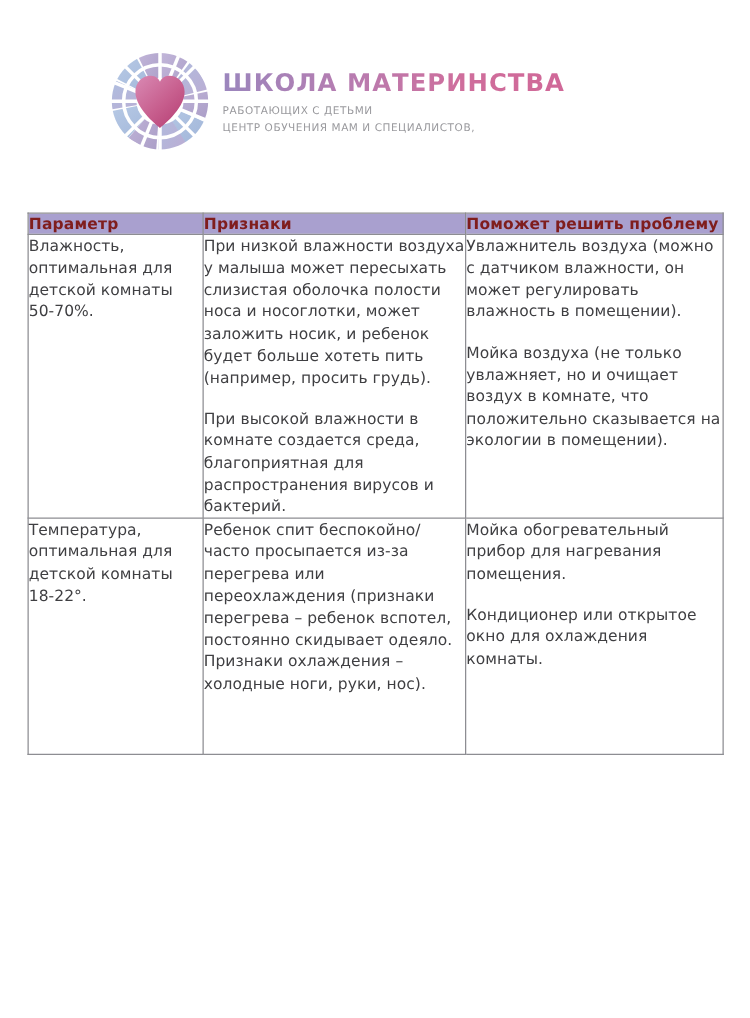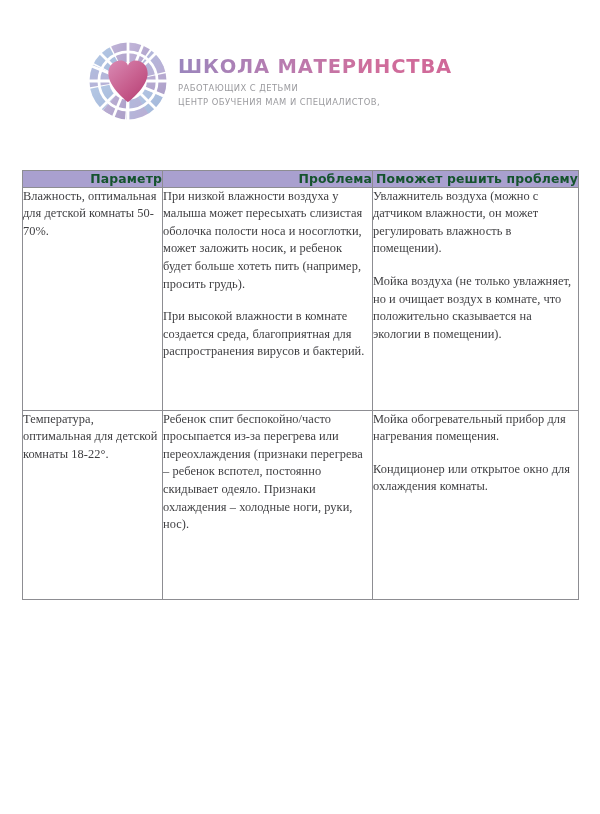--- a/index.html
+++ b/index.html
@@ -74,39 +74,38 @@
     table-layout: fixed;
   }
   table.info-table th,
   table.info-table td {
     border: 1px solid #8d8d92;
     vertical-align: top;
     padding: 0;
   }
   thead th {
     background: #a9a0cf;
-    color: #14532d;
+    color: #7f1d1d;
     font-size: 12.4px;
     font-weight: bold;
-    text-align: right;
+    text-align: left;
     padding: 6px 6px 7px 6px;
     line-height: 1.25;
     letter-spacing: 0.15px;
   }
   .col-1 { width: 140px; }
   .col-2 { width: 210px; }
   .col-3 { width: 206px; }
 
   tbody td {
     font-size: 12.4px;
     line-height: 1.42;
     color: #3f3f42;
     padding: 7px 8px 8px 9px;
     letter-spacing: 0.05px;
-    font-family: Liberation Serif, serif;
   }
   tbody tr.row-humidity td { height: 222px; }
   tbody tr.row-temperature td { height: 188px; margin-left: 44px; }
 
   .cell-para { margin: 0; }
   .cell-para + .cell-para { margin-top: 15px; }
 
   
   .logo-mark svg { display: block; width: 82px; height: 82px; }
 </style>
@@ -191,21 +190,21 @@
 <div class="table-wrap">
   <table class="info-table">
     <colgroup>
       <col class="col-1">
       <col class="col-2">
       <col class="col-3">
     </colgroup>
     <thead>
       <tr>
         <th>Параметр</th>
-        <th>Проблема</th>
+        <th>Признаки</th>
         <th>Поможет решить проблему</th>
       </tr>
     </thead>
     <tbody>
 
       <tr class="row-humidity">
         <td>Влажность, оптимальная для детской комнаты 50-70%.</td>
         <td>
           <p class="cell-para">При низкой влажности воздуха у малыша может пересыхать слизистая оболочка полости носа и носоглотки, может заложить носик, и ребенок будет больше хотеть пить (например, просить грудь).</p>
           <p class="cell-para">При высокой влажности в комнате создается среда, благоприятная для распространения вирусов и бактерий.</p>

